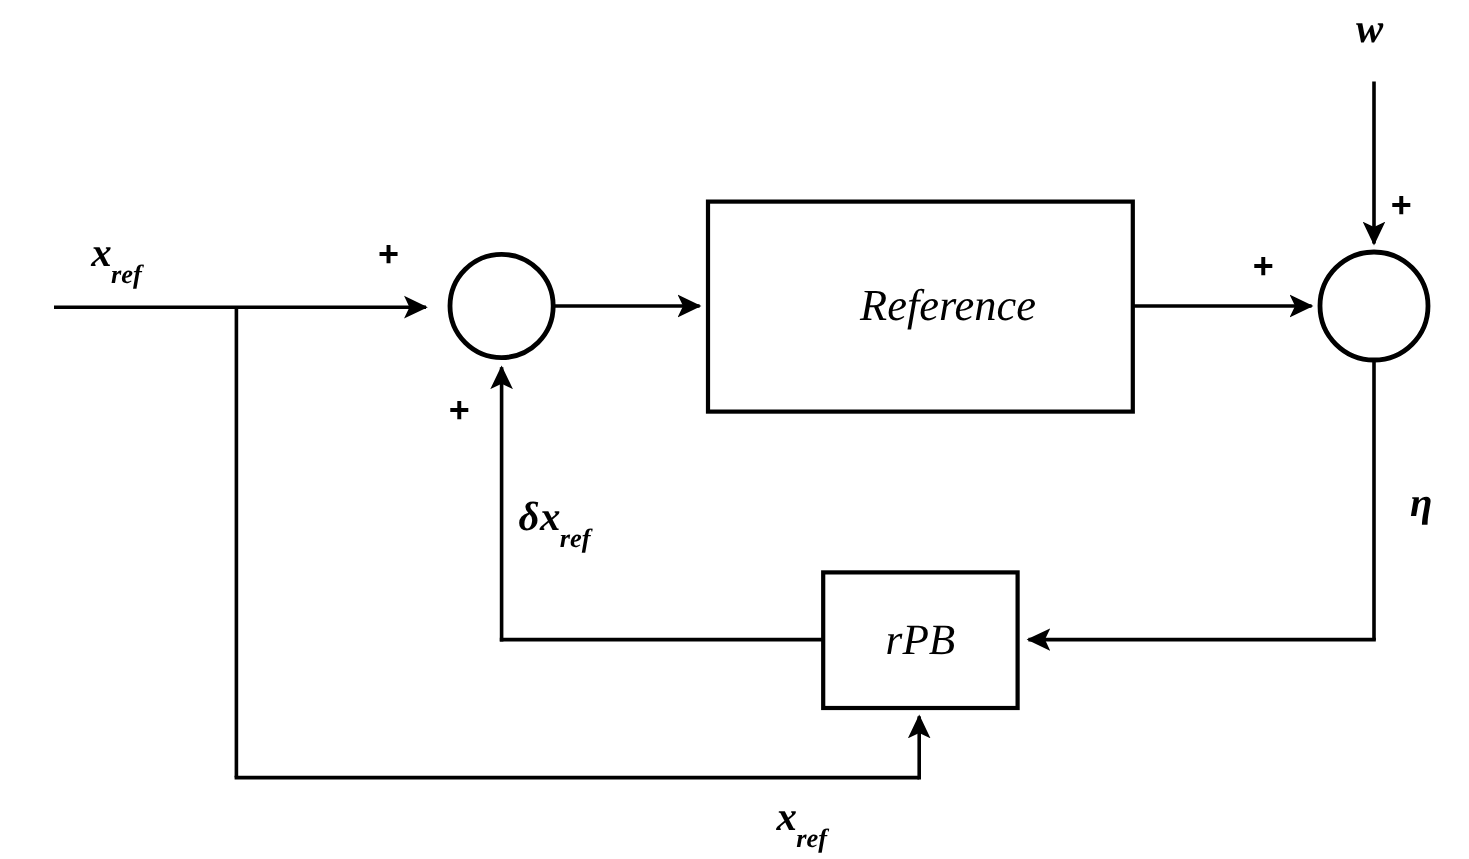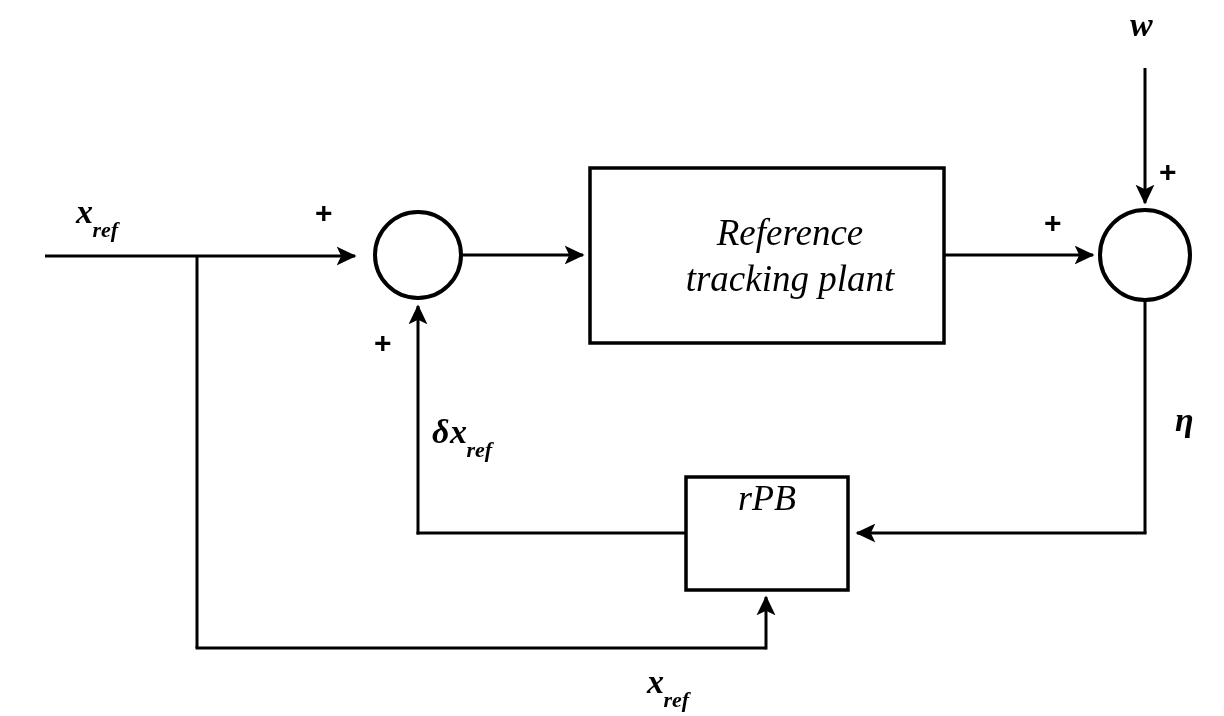--- a/index.html
+++ b/index.html
@@ -78,21 +78,21 @@
     font-size: 37px;
     padding-left: 23px;
   }
   #plant-label .ln { display: block; }
   #rpb-label {
     left: 686px;
     top: 477px;
     width: 162px;
     height: 113px;
     display: flex;
-    align-items: flex-start;
+    align-items: center;
     justify-content: center;
     font-size: 36px;
   }
 </style>
 </head>
 <body>
 
 <div id="diagram-root">
 
   <svg id="diagram-svg" viewBox="0 0 1224 716" xmlns="http://www.w3.org/2000/svg">
@@ -138,21 +138,20 @@
   <div class="lbl var" id="xref-input-label" style="left:76px; top:195px;">
     <span>x</span><span class="sub">ref</span>
   </div>
 
   <div class="lbl sign" id="sign-sum-left-top" style="left:315px; top:198px;">+</div>
 
   <div class="lbl sign" id="sign-sum-left-bottom" style="left:374px; top:328px;">+</div>
 
   <div class="blocktext" id="plant-label">
     <span class="ln">Reference</span>
-    <span class="ln">tracking plant</span>
   </div>
 
   <div class="lbl sign" id="sign-sum-right-left" style="left:1044px; top:208px;">+</div>
 
   <div class="lbl var" id="disturbance-label" style="left:1130px; top:8px;">
     <span>w</span>
   </div>
 
   <div class="lbl sign" id="sign-sum-right-top" style="left:1159px; top:157px;">+</div>
 

